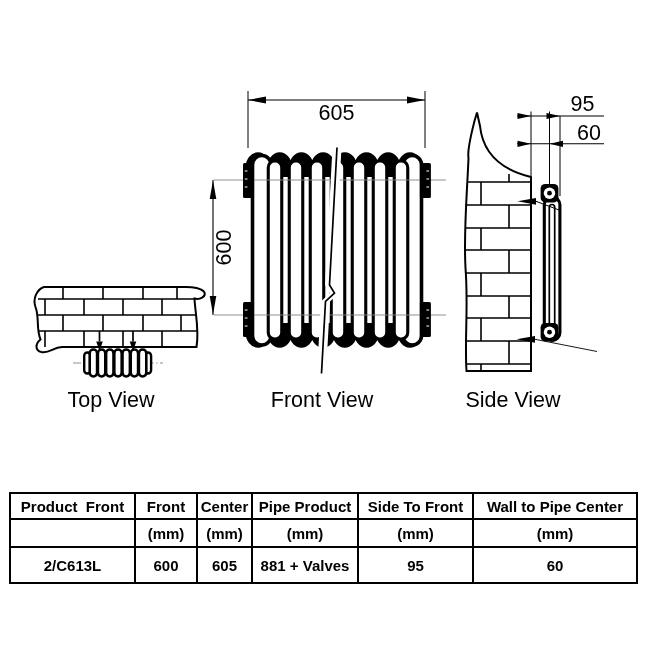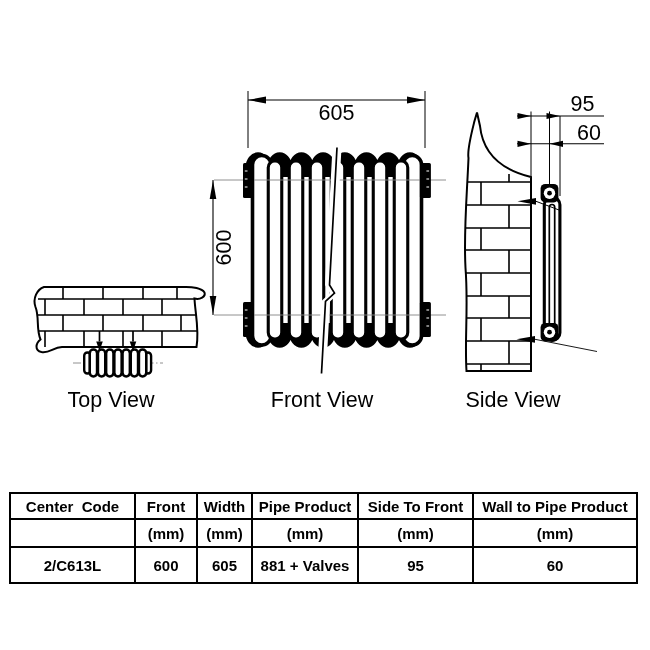--- a/index.html
+++ b/index.html
@@ -205,26 +205,26 @@
     <colgroup>
       <col style="width:125px">
         <col style="width:62px">
         <col style="width:55px">
       <col style="width:106px">
         <col style="width:115px">
         <col style="width:164px">
     </colgroup>
     <tbody>
         <tr class="r-head">
-      <th>Center  Code</th>
+      <th>Product  Front</th>
       <th>Front</th>
-      <th>Width</th>
+      <th>Center</th>
       <th>Pipe Product</th>
       <th>Side To Front</th>
-      <th>Wall to Pipe Product</th>
+      <th>Wall to Pipe Center</th>
     </tr>
     <tr class="r-units">
       <td></td>
       <td>(mm)</td>
       <td>(mm)</td>
       <td>(mm)</td>
       <td>(mm)</td>
       <td>(mm)</td>
     </tr>
     <tr class="r-data">

